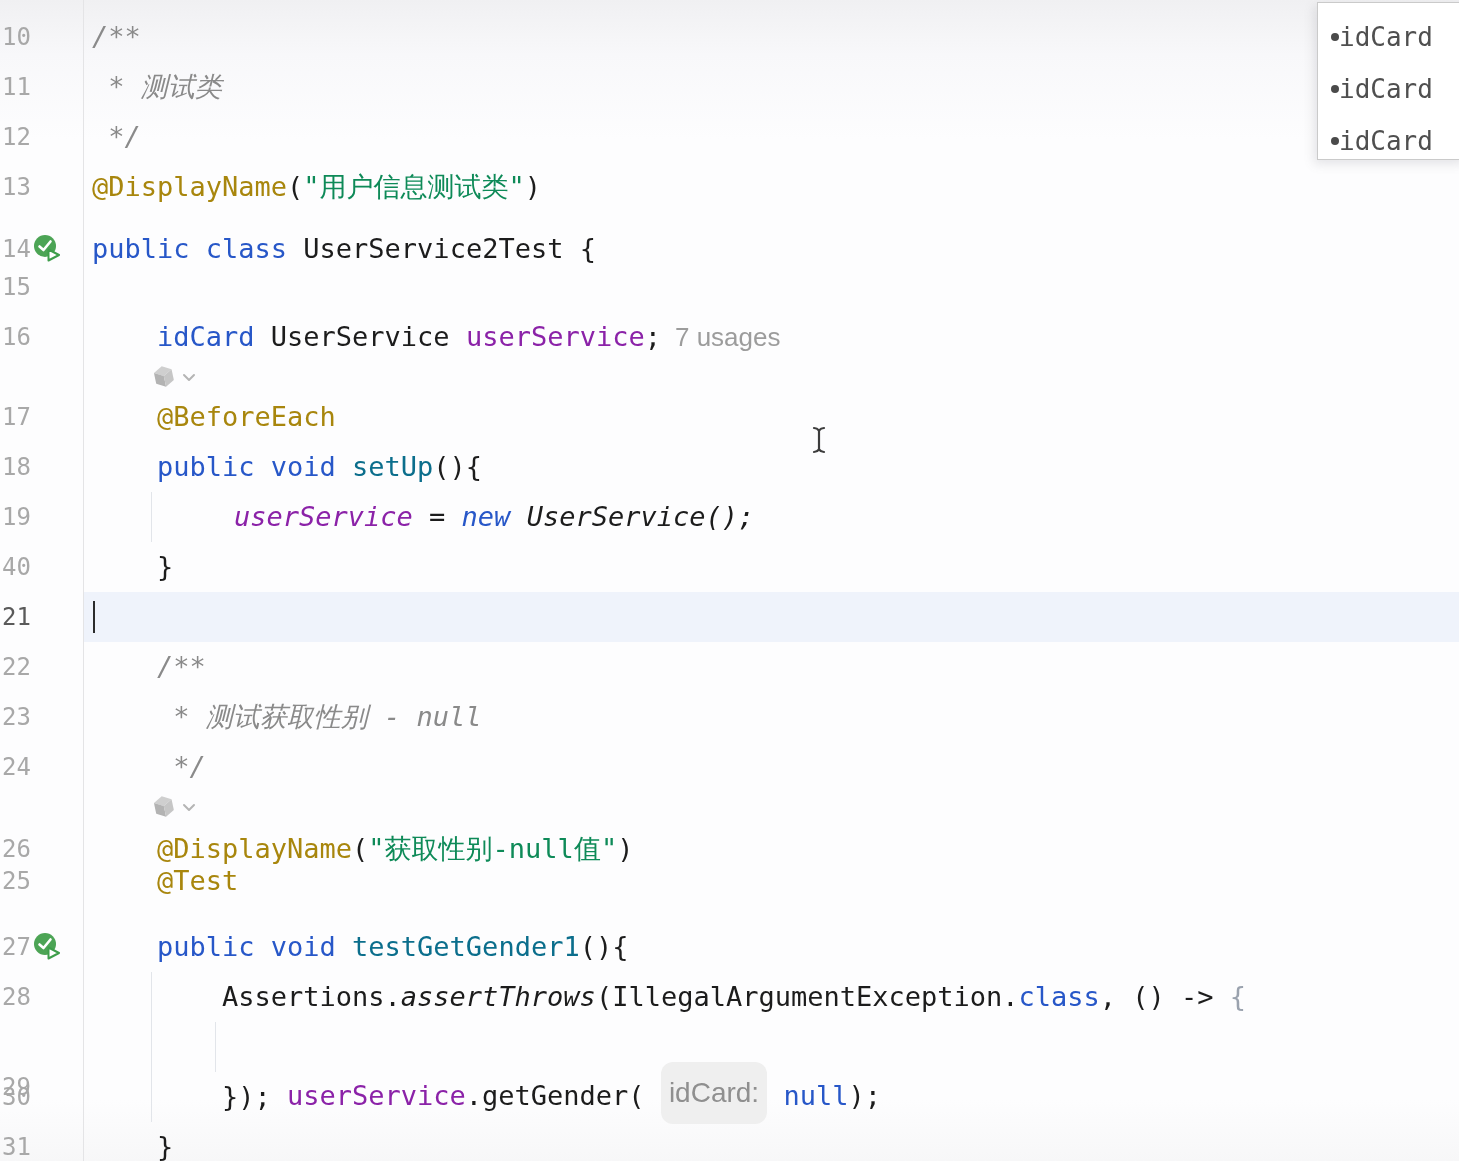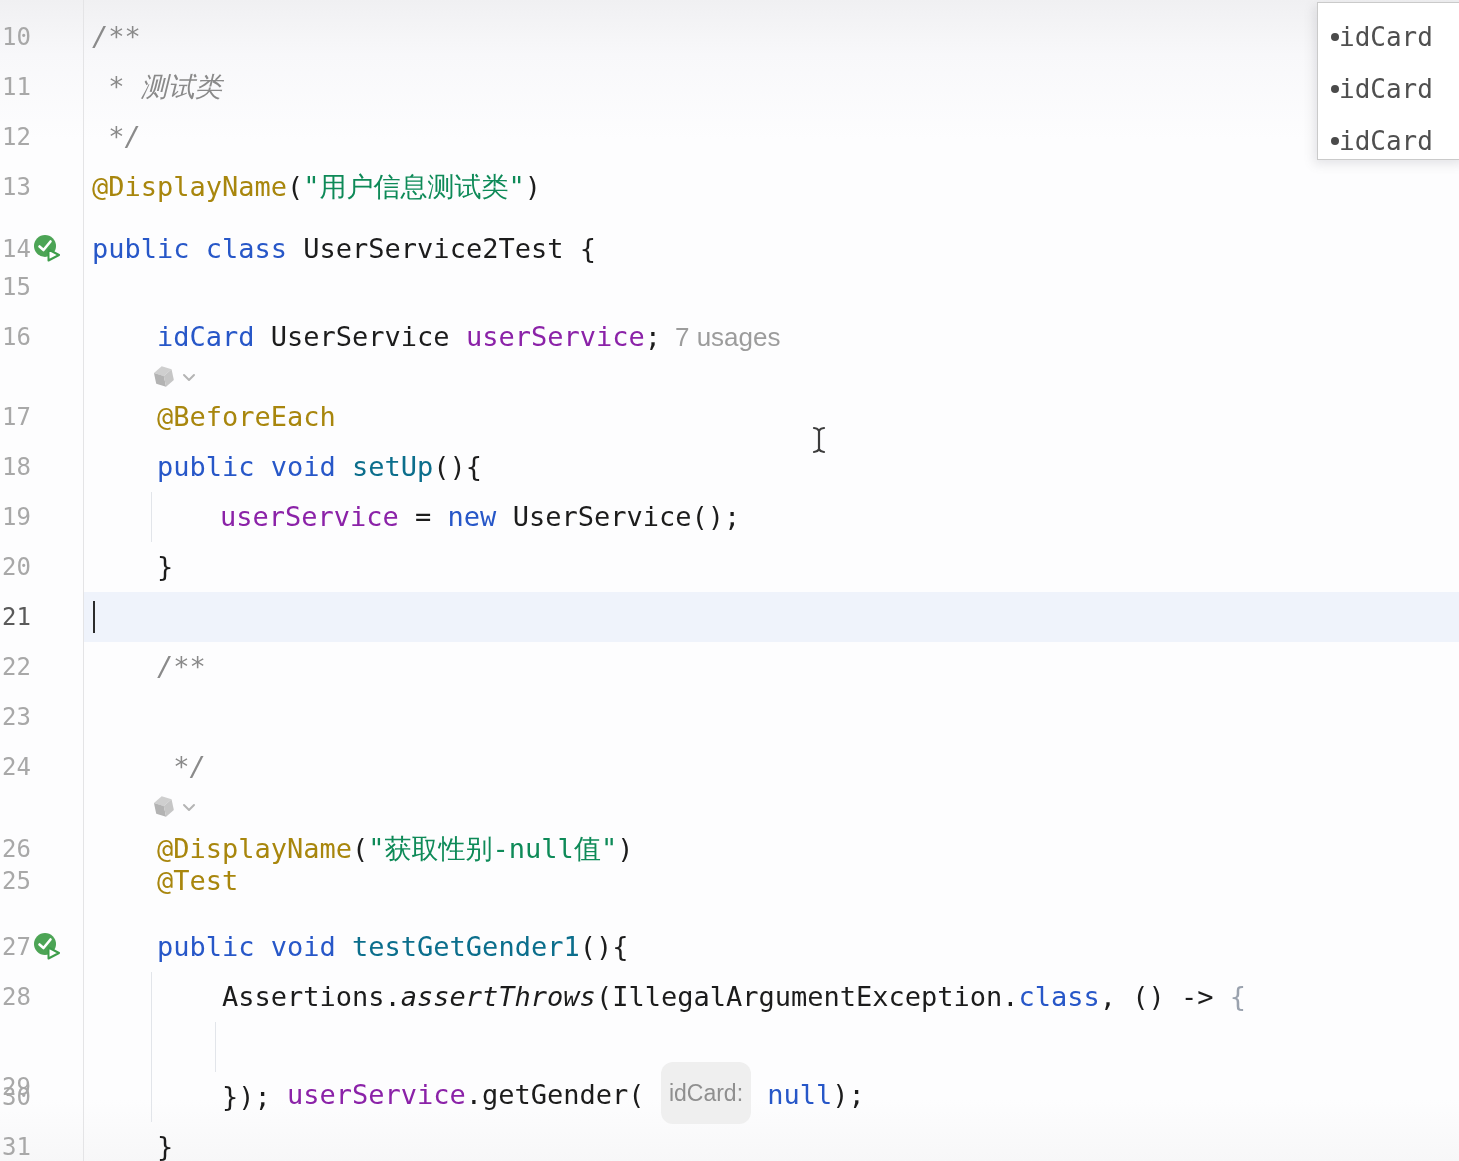--- a/index.html
+++ b/index.html
@@ -35,21 +35,21 @@
   .md  { color:#0B6E8C; }
   .cmt { color:#8A8A8A; font-style:italic; }
   .it  { color:#1C1C1C; font-style:italic; }
   .dim { color:#9AA2AE; }
   .usages {
     font-family:"Liberation Sans", sans-serif; font-size:26px; color:#9C9C9C;
     margin-left:14px; font-style:normal;
   }
   .phint {
     display:inline-block; font-family:"Liberation Sans", sans-serif;
-    font-size:23px; line-height:30px; color:#8F8F8F; background:#EFEFEF;
+    font-size:28px; line-height:30px; color:#8F8F8F; background:#EFEFEF;
     border-radius:12px; padding:16px 8px; vertical-align:3px;
   }
   .caret-line { position:absolute; left:84px; right:0; top:0; bottom:0; background:#EFF3FB; }
   .caret-bar  { position:absolute; left:93px; top:9px; width:2px; height:32px; background:#2B2B2B; }
   .gutter-icon { position:absolute; left:32px; top:10px; width:30px; height:30px; }
   .inlay-wrap { position:absolute; left:151px; top:0; height:30px; display:flex; align-items:center; gap:5px; }
   
   #popup {
     position:absolute; left:1317px; top:2px; width:150px; height:158px;
     background:#FFFFFF; border:1px solid #CACACA; border-right:none;
@@ -123,38 +123,39 @@
       <div class="row" style="top: 392px;">
         <span class="ln">17</span>
         <span class="code" style="left: 157px;"><span class="ann">@BeforeEach</span></span>
       </div>
       <div class="row" style="top: 442px;">
         <span class="ln">18</span>
         <span class="code" style="left: 157px;"><span class="kw">public void </span><span class="md">setUp</span><span class="pl">(){</span></span>
       </div>
       <div class="row" style="top: 492px;">
         <span class="ln">19</span>
-        <span class="code" style="left: 220px;"><span class="fld">userService</span><span class="pl"> = </span><span class="kw">new</span><span class="pl"> UserService();</span></span>
+        <span class="code" style="left: 234px; font-style: italic;"><span class="fld">userService</span><span class="pl"> = </span><span class="kw">new</span><span class="pl"> UserService();</span></span>
       </div>
       <div class="row" style="top: 542px;">
-        <span class="ln">20</span>
+        <span class="ln">40</span>
         <span class="code" style="left: 157px;"><span class="pl">}</span></span>
       </div>
       <div class="row" style="top: 592px;">
         <div class="caret-line"></div>
         <div class="caret-bar"></div>
         <span class="ln active">21</span>
         <span class="code" style="left: 92px;"></span>
       </div>
       <div class="row" style="top: 642px;">
         <span class="ln">22</span>
         <span class="code" style="left: 157px;"><span class="cmt">/**</span></span>
       </div>
       <div class="row" style="top: 692px;">
         <span class="ln">23</span>
+        <span class="code" style="left: 157px;"><span class="cmt"> * 测试获取性别 - null</span></span>
       </div>
       <div class="row" style="top: 742px; padding-left: 8px;">
         <span class="ln">24</span>
         <span class="code" style="left: 157px;"><span class="cmt"> */</span></span>
       </div>
       <div class="row" style="top: 792px; height: 30px;">
   <span class="inlay-wrap">
     <span style="display:inline-flex;">
       <svg width="26" height="26" viewBox="0 0 26 26">
         <g transform="rotate(-12 13 13)">

